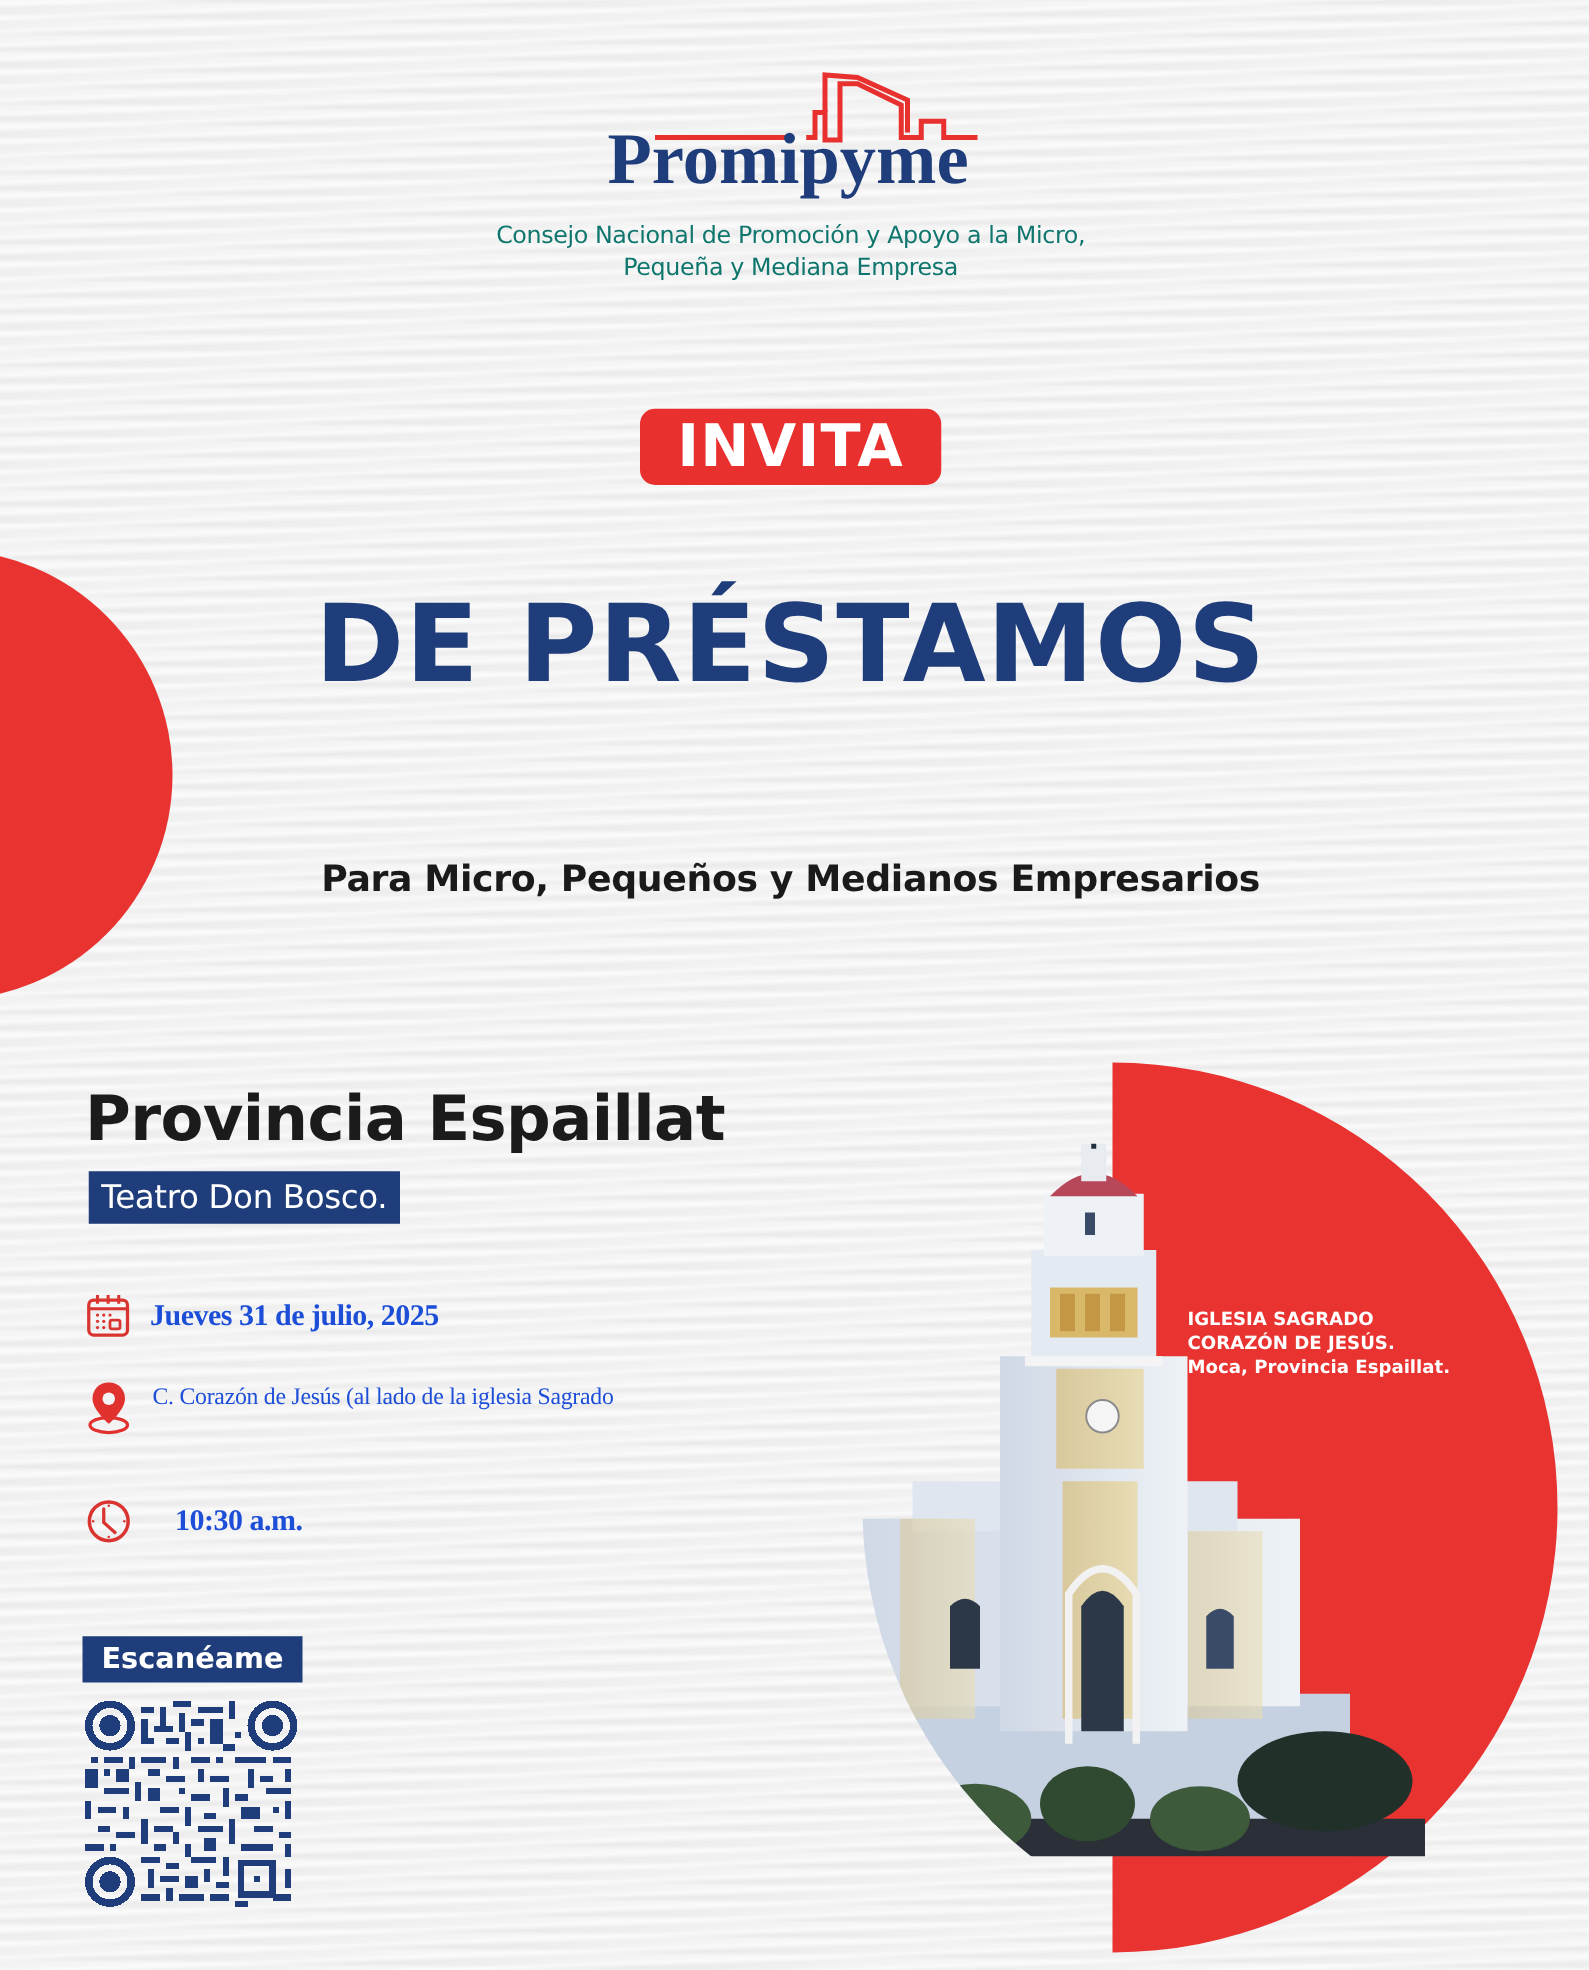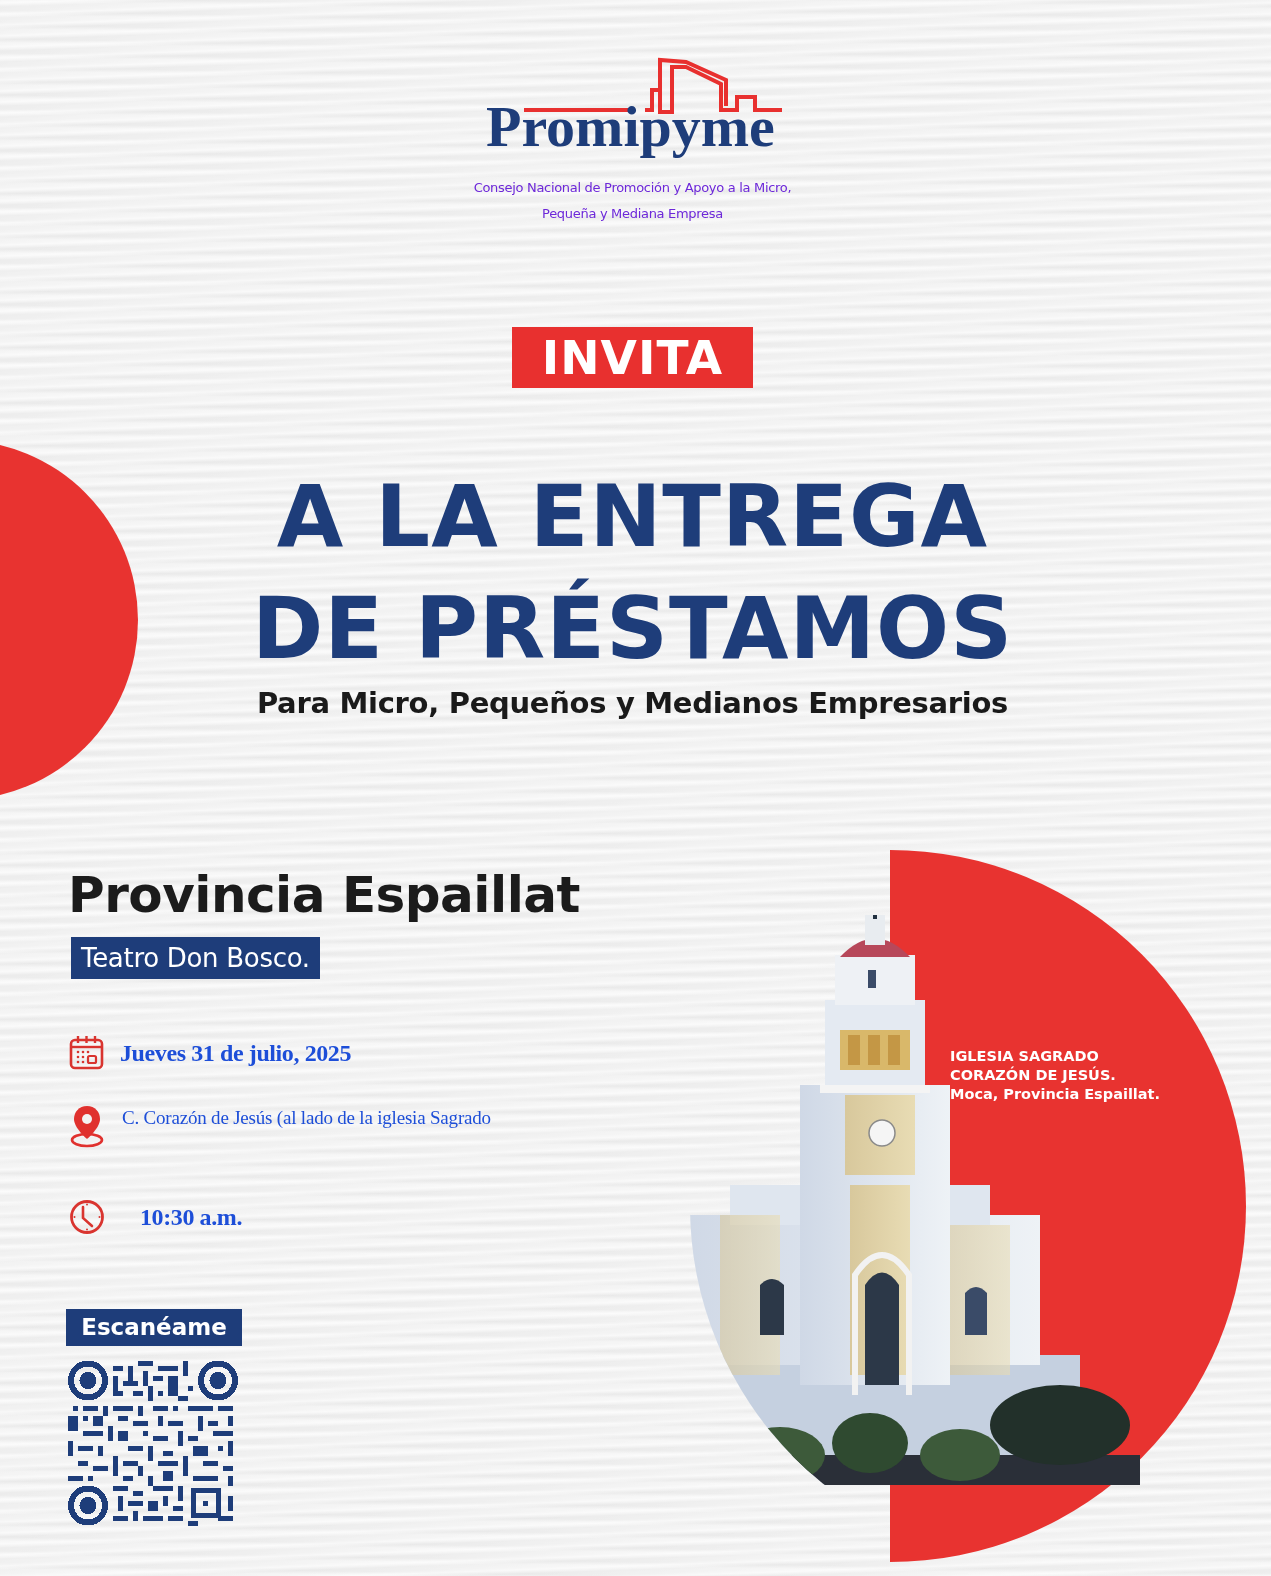--- a/index.html
+++ b/index.html
@@ -17,30 +17,30 @@
   
   .logo { left: 0; top: 0; width: 1059px; height: 240px; }
   .logo-text {
     position: absolute; left: 486px; top: 98px;
     font-family: "Liberation Serif", "DejaVu Serif", serif;
     font-weight: bold; font-size: 58px; color: #1e3d7a; letter-spacing: 0px;
     line-height: 1;
   }
   .logo-sub {
     position: absolute; left: 0; width: 1265px; top: 175px;
-    text-align: center; font-size: 13px; color: #6d28d9; line-height: 26px;
+    text-align: center; font-size: 19px; color: #0f766e; line-height: 26px;
     font-family: "DejaVu Sans", sans-serif; letter-spacing: -0.3px;
   }
 
   
   .invita {
     left: 512px; top: 327px; width: 241px; height: 61px;
     background: #e8302f; color: #fff;
     font-family: "DejaVu Sans", sans-serif; font-weight: bold;
-    font-size: 47px; line-height: 61px; text-align: center; letter-spacing: 1px;
+    font-size: 47px; line-height: 61px; text-align: center; letter-spacing: 1px; border-radius: 12px;
   }
 
   
   .headline {
     left: 0; width: 1265px; top: 460px; text-align: center;
     color: #1e3d7a; font-family: "DejaVu Sans", sans-serif; font-weight: bold;
     font-size: 86px; line-height: 112px; letter-spacing: 1px;
   }
   .subheadline {
     left: 0; width: 1265px; top: 683px; text-align: center;
@@ -117,21 +117,20 @@
   <div class="logo-text">Promipyme</div>
   <div class="logo-sub">
     <div>Consejo Nacional de Promoción y Apoyo a la Micro,</div>
     <div>Pequeña y Mediana Empresa</div>
   </div>
 </div>
 
 <div class="abs invita">INVITA</div>
 
 <div class="abs headline">
-  <div>A LA ENTREGA</div>
   <div>DE PRÉSTAMOS</div>
 </div>
 <div class="abs subheadline">Para Micro, Pequeños y Medianos Empresarios</div>
 
 <div class="abs province">Provincia Espaillat</div>
 <div class="abs venue-badge">Teatro Don Bosco.</div>
 
 <div class="abs detail-row row-date">
   <svg class="detail-icon" viewBox="0 0 38 38">
     <rect x="3" y="6" width="31" height="28" rx="4" fill="none" stroke="#d9342f" stroke-width="2.6"></rect>

